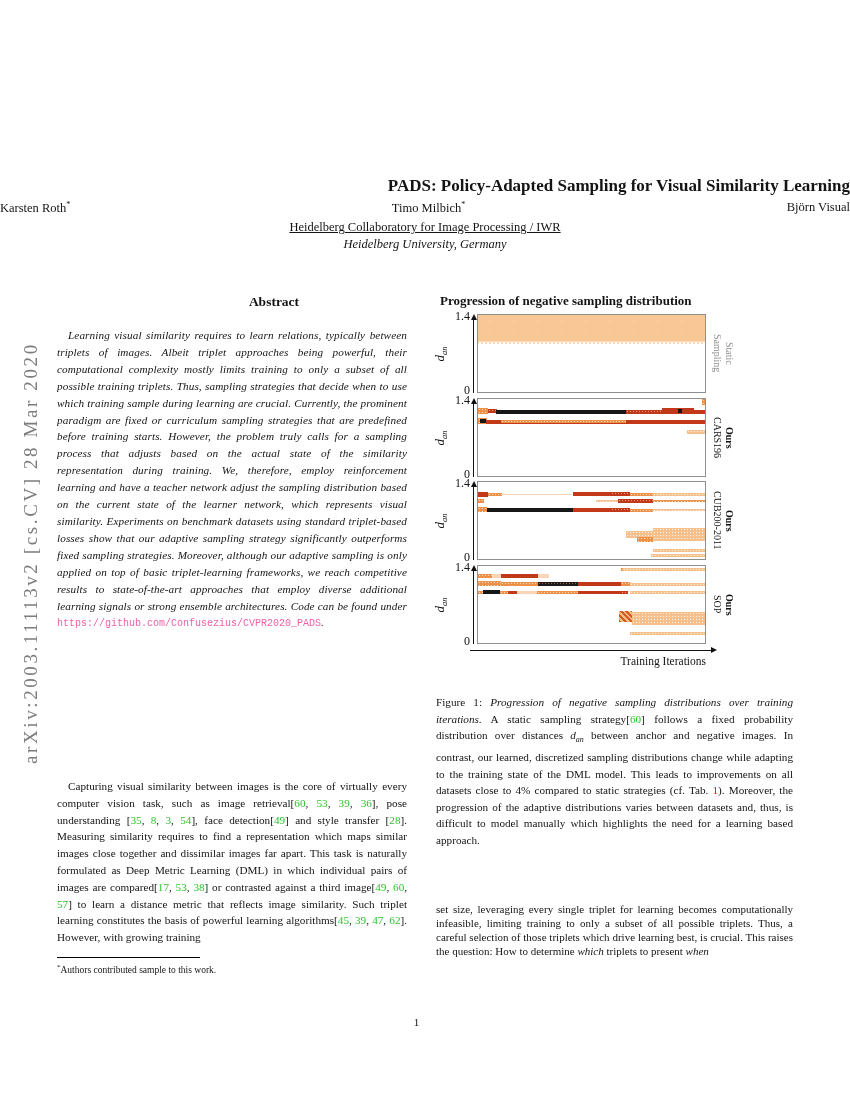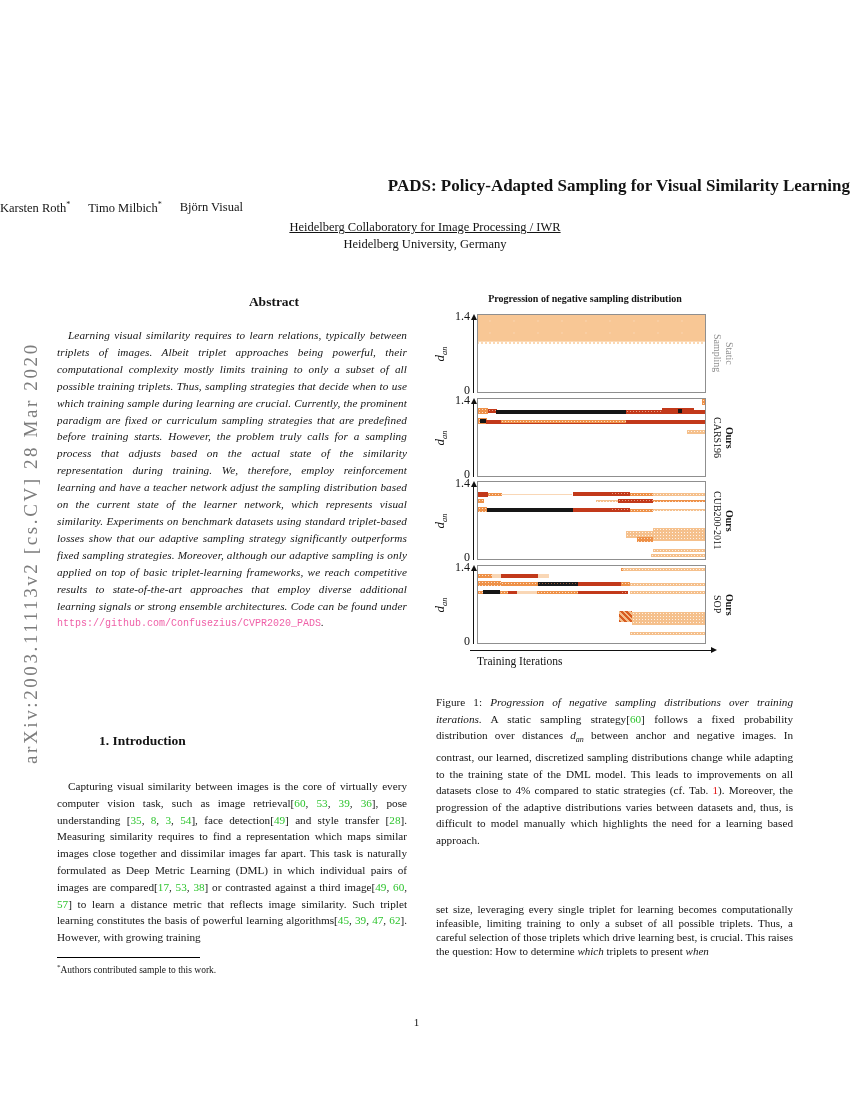--- a/index.html
+++ b/index.html
@@ -17,25 +17,25 @@
     white-space:nowrap;
   }
 
   
   .paper-title{
     position:absolute; left:0; top:145px; width:100%;
     text-align:right; font-size:17px; font-weight:bold;margin-top:31px;
   }
   .author-line{
     position:absolute; left:0; top:200px; width:100%;
-    display:flex; justify-content:flex-start; gap:18px; font-size:12.5px;
+    display:flex; justify-content:space-between; gap:18px; font-size:12.5px;
   }
   .author sup{ font-size:8px; }
   .affil{ position:absolute; left:0; width:100%; text-align:center; font-size:12.5px; }
-  .affil1{ top:220px;text-decoration:underline; } .affil2{ top:237px; }
+  .affil1{ top:220px;text-decoration:underline; } .affil2{ top:237px;font-style:italic; }
 
   
   .colL{ position:absolute; left:57px; width:350px; }
   .colR{ position:absolute; left:436px; width:357px; }
 
   .sec-heading{ font-size:13.5px; font-weight:bold;margin-left:42px; }
   .abstract-heading{ position:absolute; top:294px; text-align:center; }
   .abstract-text{
     position:absolute; top:327px; font-style:italic; font-size:11.2px;
     line-height:16.9px; text-align:justify; text-indent:11px;
@@ -56,22 +56,22 @@
   .ref{ color:#e31212; }
   .it{ font-style:italic; }
   sub.subit{ font-style:italic; font-size:8px; }
   .mlink{
     color:#ef5fa7; font-family:"Liberation Mono", monospace; font-style:normal;
     font-size:10px; letter-spacing:0; overflow-wrap:anywhere;
   }
 
   
   .fig-title{
-    position:absolute; left:440px; top:293px; width:290px; text-align:center;
-    font-size:10px; font-weight:bold;
+    position:absolute; left:440px; top:293px; width:290px; 
+    font-size:13px; font-weight:bold;
   }
   .fig-panels{ position:absolute; left:440px; top:314px; width:312px; height:338px; }
   .fig-row{ position:absolute; left:0; width:312px; height:81px; }
   .yaxis{ position:absolute; left:0; top:0; width:37px; height:79px; }
   .ytick{ position:absolute; right:7px; font-size:12px; }
   .ytop{ top:-5px; } .ybot{ bottom:-5px; }
   .yline{ position:absolute; right:3px; top:3px; bottom:0; width:1px; background:#111; }
   .yhead{
     position:absolute; right:0.5px; top:-3px; width:0; height:0;
     border:3px solid transparent; border-bottom:6px solid #111;
@@ -104,21 +104,21 @@
   }
   .side-label .l1{ display:block; font-weight:bold; }
   .side-label .l2{ display:block; }
   .side-label.static{ color:#8d8d8d; }
   .side-label.static .l1{ font-weight:normal; }
   .xaxis-line{ position:absolute; left:470px; top:650px; width:243px; height:1px; background:#111; }
   .xaxis-head{
     position:absolute; left:711px; top:647px; width:0; height:0;
     border:3.5px solid transparent; border-left:6px solid #111;
   }
-  .xaxis-label{ position:absolute; left:477px; top:655px; width:229px; text-align:left; font-size:11.5px; }
+  .xaxis-label{ position:absolute; left:477px; top:655px; width:229px; text-align:right; font-size:11.5px; }
 
   .fig-caption{
     position:absolute; top:694px; font-size:11.2px; line-height:16.6px;
     text-align:justify; hyphens:auto;
   }
   .body-para{
     position:absolute; top:902px; font-size:11px; line-height:14px;
     text-align:justify; hyphens:auto;font-family:Liberation Serif, serif;
   }
 </style>
@@ -135,21 +135,20 @@
       <span class="author">Karsten Roth<sup>*</sup></span>
       <span class="author">Timo Milbich<sup>*</sup></span>
       <span class="author">Björn Visual</span>
     </div>
   <div class="affil affil1">Heidelberg Collaboratory for Image Processing / IWR</div>
   <div class="affil affil2">Heidelberg University, Germany</div>
 
   <div class="colL sec-heading abstract-heading">Abstract</div>
   <p class="colL abstract-text"><span>Learning visual similarity requires to learn relations, typically between triplets of images. Albeit triplet approaches being powerful, their computational complexity mostly limits training to only a subset of all possible training triplets. Thus, sampling strategies that decide when to use which training sample during learning are crucial. Currently, the prominent paradigm are fixed or curriculum sampling strategies that are predefined before training starts. However, the problem truly calls for a sampling process that adjusts based on the actual state of the similarity representation during training. We, therefore, employ reinforcement learning and have a teacher network adjust the sampling distribution based on the current state of the learner network, which represents visual similarity. Experiments on benchmark datasets using standard triplet-based losses show that our adaptive sampling strategy significantly outperforms fixed sampling strategies. Moreover, although our adaptive sampling is only applied on top of basic triplet-learning frameworks, we reach competitive results to state-of-the-art approaches that employ diverse additional learning signals or strong ensemble architectures. Code can be found under </span><span class="mlink">https://github.com/Confusezius/CVPR2020_PADS</span><span>.</span></p>
 
-  <div class="colL sec-heading intro-heading">1. Introduction</div>
   <p class="colL intro-text"><span>Capturing visual similarity between images is the core of virtually every computer vision task, such as image retrieval[</span><span class="cite">60</span><span>, </span><span class="cite">53</span><span>, </span><span class="cite">39</span><span>, </span><span class="cite">36</span><span>], pose understanding [</span><span class="cite">35</span><span>, </span><span class="cite">8</span><span>, </span><span class="cite">3</span><span>, </span><span class="cite">54</span><span>], face detection[</span><span class="cite">49</span><span>] and style transfer [</span><span class="cite">28</span><span>]. Measuring similarity requires to find a representation which maps similar images close together and dissimilar images far apart. This task is naturally formulated as Deep Metric Learning (DML) in which individual pairs of images are compared[</span><span class="cite">17</span><span>, </span><span class="cite">53</span><span>, </span><span class="cite">38</span><span>] or contrasted against a third image[</span><span class="cite">49</span><span>, </span><span class="cite">60</span><span>, </span><span class="cite">57</span><span>] to learn a distance metric that reflects image similarity. Such triplet learning constitutes the basis of powerful learning algorithms[</span><span class="cite">45</span><span>, </span><span class="cite">39</span><span>, </span><span class="cite">47</span><span>, </span><span class="cite">62</span><span>]. However, with growing training</span></p>
 
   <div class="colL footnote-rule"></div>
   <div class="colL footnote-text"><sup>*</sup><span>Authors contributed sample to this work.</span></div>
 
   <div class="page-number">1</div>
 
   <div class="fig-title">Progression of negative sampling distribution</div>
   <div class="fig-panels">
       <div class="fig-row" style="top: 0px;">

